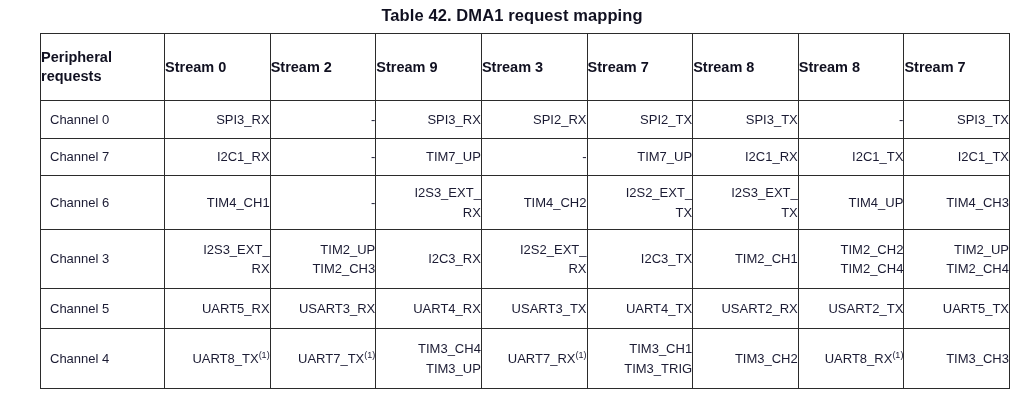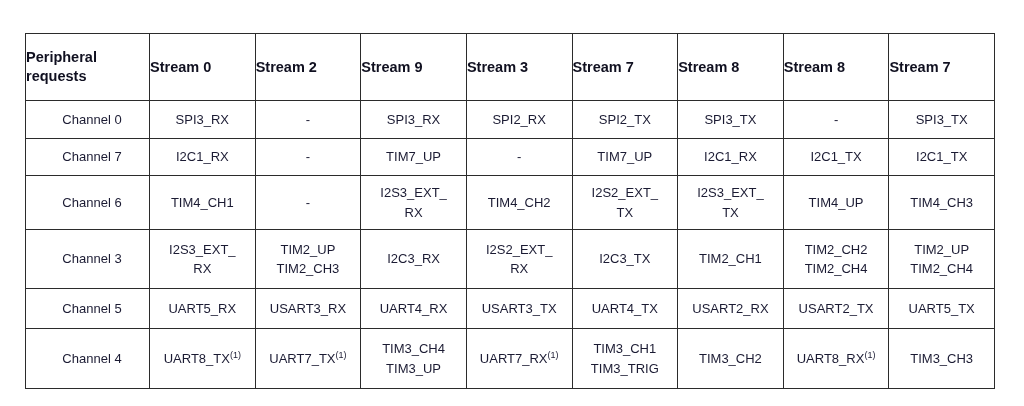--- a/index.html
+++ b/index.html
@@ -26,21 +26,21 @@
     top: 6px;
     width: 1024px;
     text-align: center;
     font-size: 16.5px;
     font-weight: bold;
     color: #101020;
     letter-spacing: 0.1px;
   }
   .table-wrap {
     position: absolute;
-    left: 25px;
+    left: 40px;
     top: 33px;
     width: 970px;
   }
   table.dma {
     border-collapse: collapse;
     table-layout: fixed;
     width: 970px;
     background: #ffffff;
   }
   table.dma td, table.dma th {
@@ -58,26 +58,26 @@
     padding: 0 9px;
     line-height: 1.28;
     border-bottom: 3px solid #000000;
   }
   thead th.periph {
     width: 123px;
   }
   tbody td {
     font-size: 13px;
     color: #1b1b33;
-    text-align: center;
+    text-align: right;
     line-height: 1.5;
     padding: 3px 4px;
   }
   tbody td.rowlabel {
-    text-align: center;
+    text-align: left;
     padding-left: 9px;
     font-size: 13px;
   }
   tr.r0 td { height: 37px; }
   tr.r1 td { height: 36px; }
   tr.r2 td { height: 53px; }
   tr.r3 td { height: 58px; }
   tr.r4 td { height: 39px; }
   tr.r5 td { height: 59px; }
   .cellline { display: block; white-space: nowrap; }
@@ -86,20 +86,21 @@
     vertical-align: super;
     line-height: 0;
   }
   .dash { letter-spacing: 0; }
 </style>
 </head>
 <body>
 
 <div class="page">
 
+  <div class="table-title">Table 42. DMA1 request mapping</div>
 
   <div class="table-wrap">
     <table class="dma">
       <thead>
         <tr>
           <th class="periph">
             <span class="cellline">Peripheral</span>
             <span class="cellline">requests</span>
           </th>
           <th>Stream 0</th>

